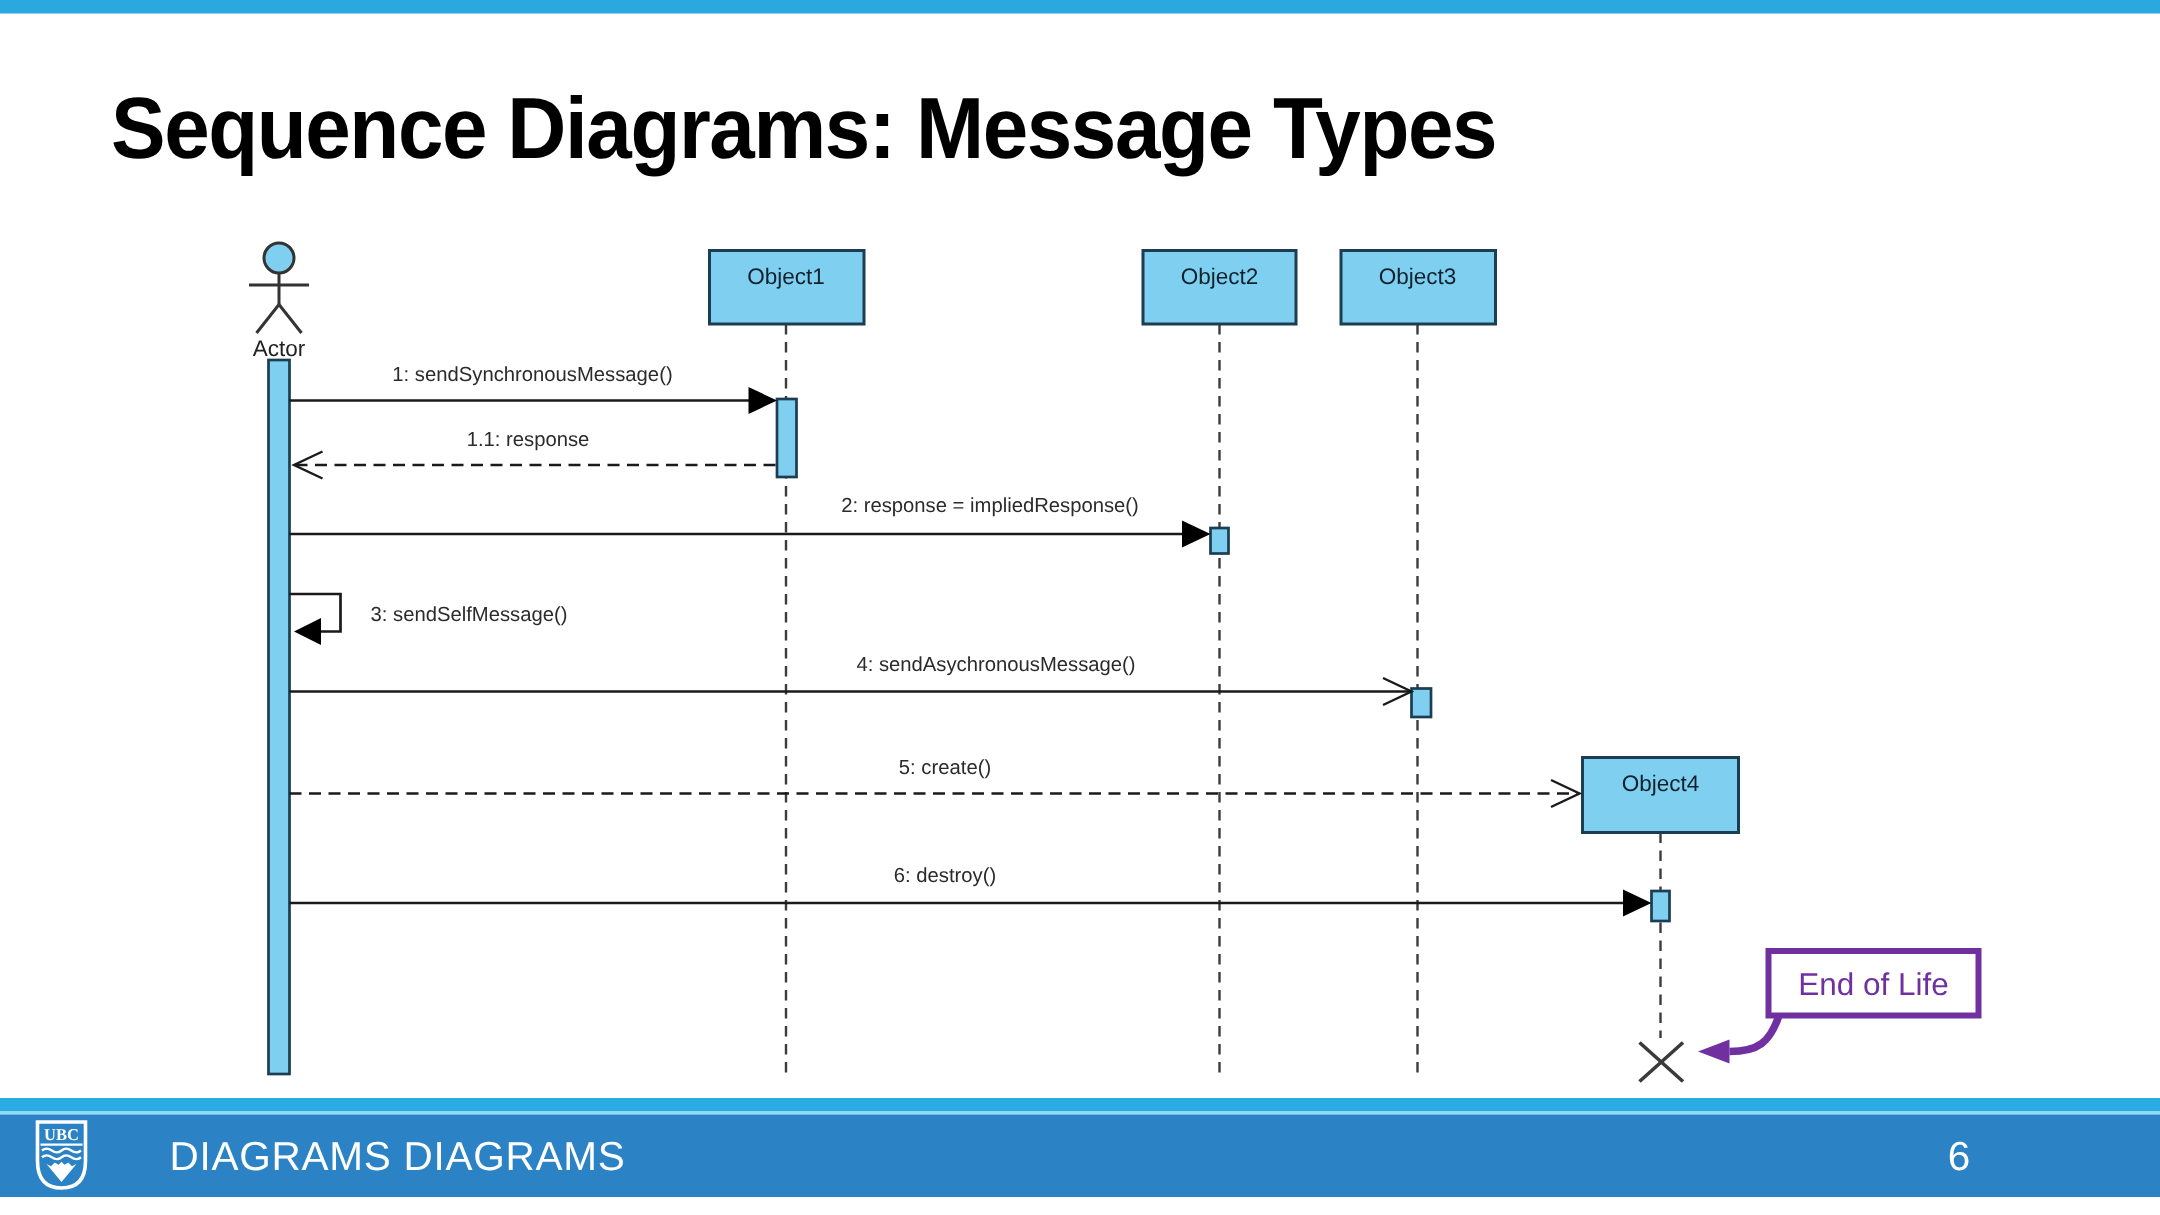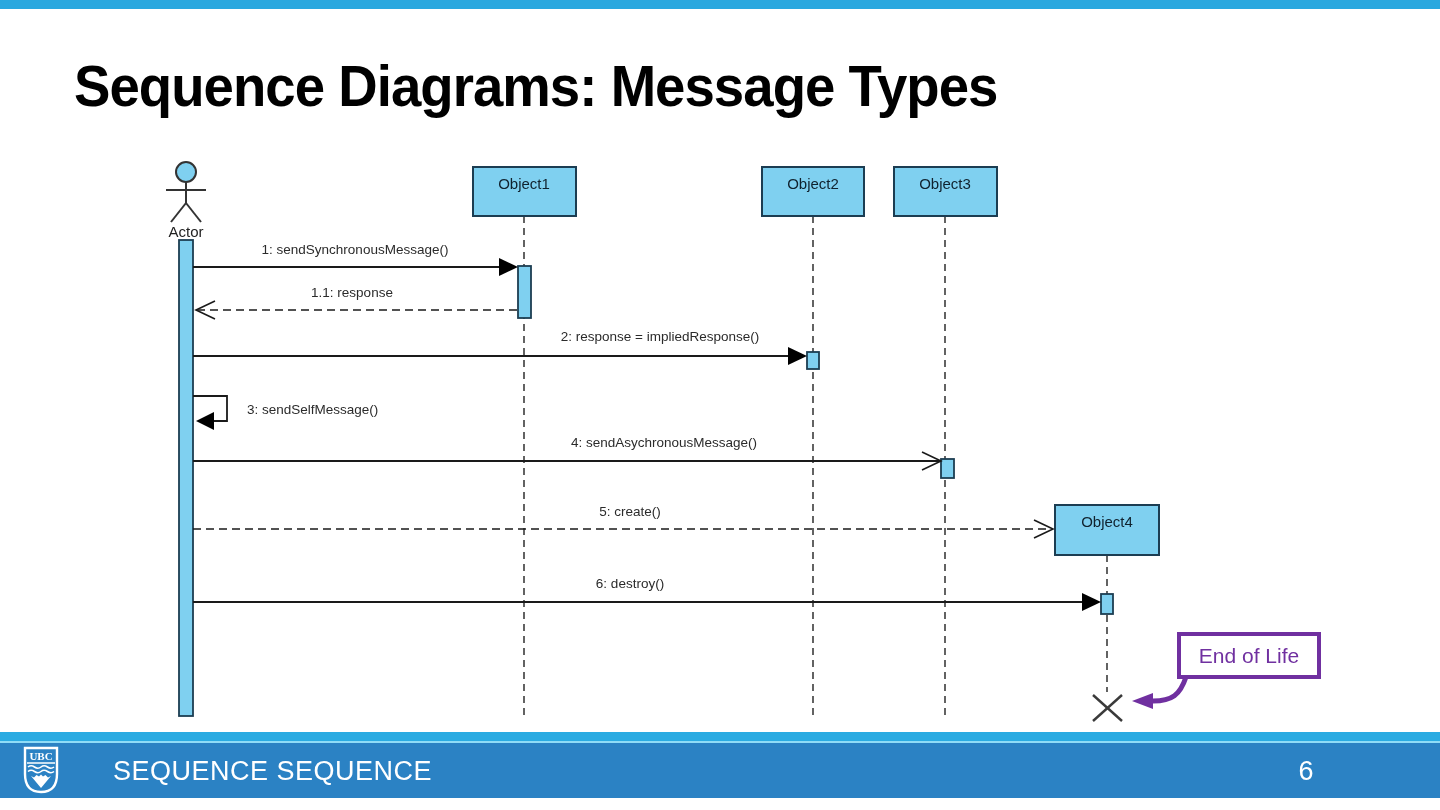--- a/index.html
+++ b/index.html
@@ -141,15 +141,15 @@
   <div class="footer-hairline"></div>
   <div class="footer-band"></div>
   <svg class="footer-logo" width="38" height="48" viewBox="0 0 38 48">
     <path d="M3,2 H35 V28 Q35,46 19,46 Q3,46 3,28 Z" fill="none" stroke="#ffffff" stroke-width="2.4"></path>
     <text x="19" y="14" text-anchor="middle" font-size="11" font-weight="bold" fill="#ffffff" style="font-family:'Liberation Serif',serif;">UBC</text>
     <line x1="5" y1="17" x2="33" y2="17" stroke="#ffffff" stroke-width="1.5"></line>
     <path d="M6,21 q3,-2.5 6.5,0 q3.5,2.5 6.5,0 q3,-2.5 6.5,0 q3.5,2.5 6.5,0" fill="none" stroke="#ffffff" stroke-width="1.6"></path>
     <path d="M6,25.5 q3,-2.5 6.5,0 q3.5,2.5 6.5,0 q3,-2.5 6.5,0 q3.5,2.5 6.5,0" fill="none" stroke="#ffffff" stroke-width="1.6"></path>
     <path d="M19,42 L9,30 L12,31.5 L14.5,29 L17,30.5 L19,28.5 L21,30.5 L23.5,29 L26,31.5 L29,30 Z" fill="#ffffff"></path>
   </svg>
-  <div class="footer-section">SEQUENCE SEQUENCE</div>
+  <div class="footer-section">DIAGRAMS DIAGRAMS</div>
   <div class="footer-page">6</div>
 </div>
 
 </body></html>

